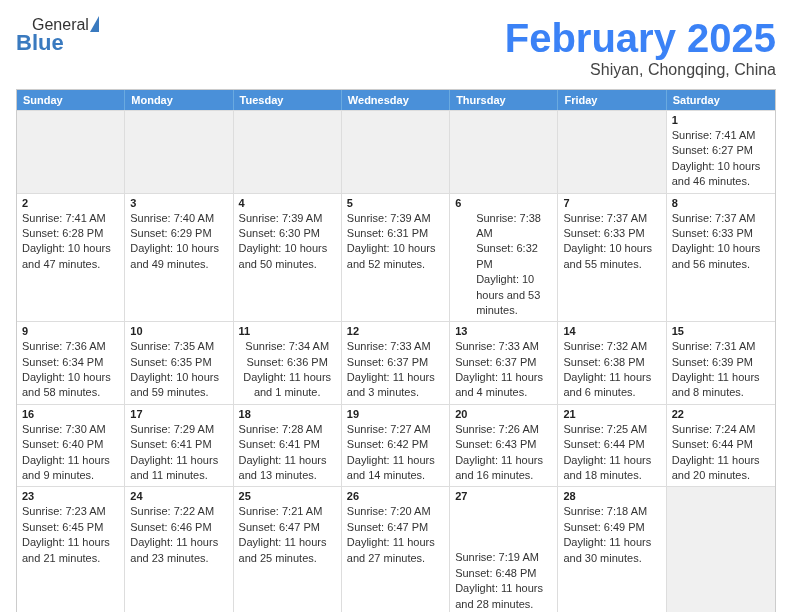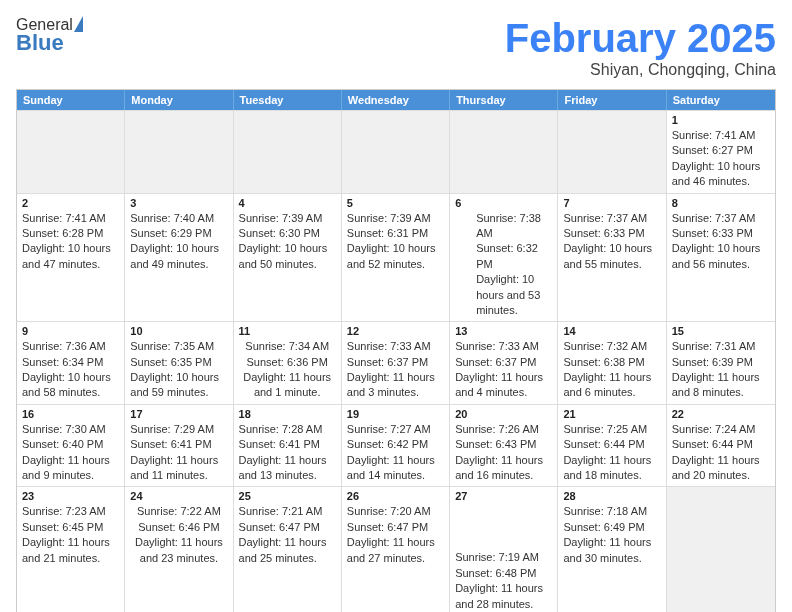--- a/index.html
+++ b/index.html
@@ -95,21 +95,21 @@
       color: #333;
       line-height: 1.4;
     }
   </style>
 </head>
 <body>
 
 <div class="page">
   <div class="header">
     <div class="logo">
-      <div style="display:flex;align-items:center;">
+      <div style="display:flex;align-items:center;margin-left:16px;">
         <span class="logo-general">General</span>
         <span style="display:inline-block;width:0;height:0;border-left:9px solid transparent;border-bottom:16px solid #3a7abf;margin-left:1px;margin-bottom:2px;"></span>
       </div>
       <span class="logo-blue" style="font-size:22px;font-weight:bold;color:#3a7abf;margin-top:-4px;">Blue</span>
     </div>
     <div class="title-block">
       <div class="main-title">February 2025</div>
       <div class="sub-title">Shiyan, Chongqing, China</div>
     </div>
   </div>
@@ -273,21 +273,21 @@
         </div>
         <div class="cal-row">
           <div class="cal-cell">
             <span class="day-num">23</span>
             <div class="cell-text" style="white-space: pre-line;">Sunrise: 7:23 AM
 Sunset: 6:45 PM
 Daylight: 11 hours and 21 minutes.</div>
           </div>
           <div class="cal-cell">
             <span class="day-num">24</span>
-            <div class="cell-text" style="white-space: pre-line; text-align: center;">Sunrise: 7:22 AM
+            <div class="cell-text" style="white-space: pre-line;">Sunrise: 7:22 AM
 Sunset: 6:46 PM
 Daylight: 11 hours and 23 minutes.</div>
           </div>
           <div class="cal-cell">
             <span class="day-num">25</span>
             <div class="cell-text" style="white-space: pre-line;">Sunrise: 7:21 AM
 Sunset: 6:47 PM
 Daylight: 11 hours and 25 minutes.</div>
           </div>
           <div class="cal-cell">

